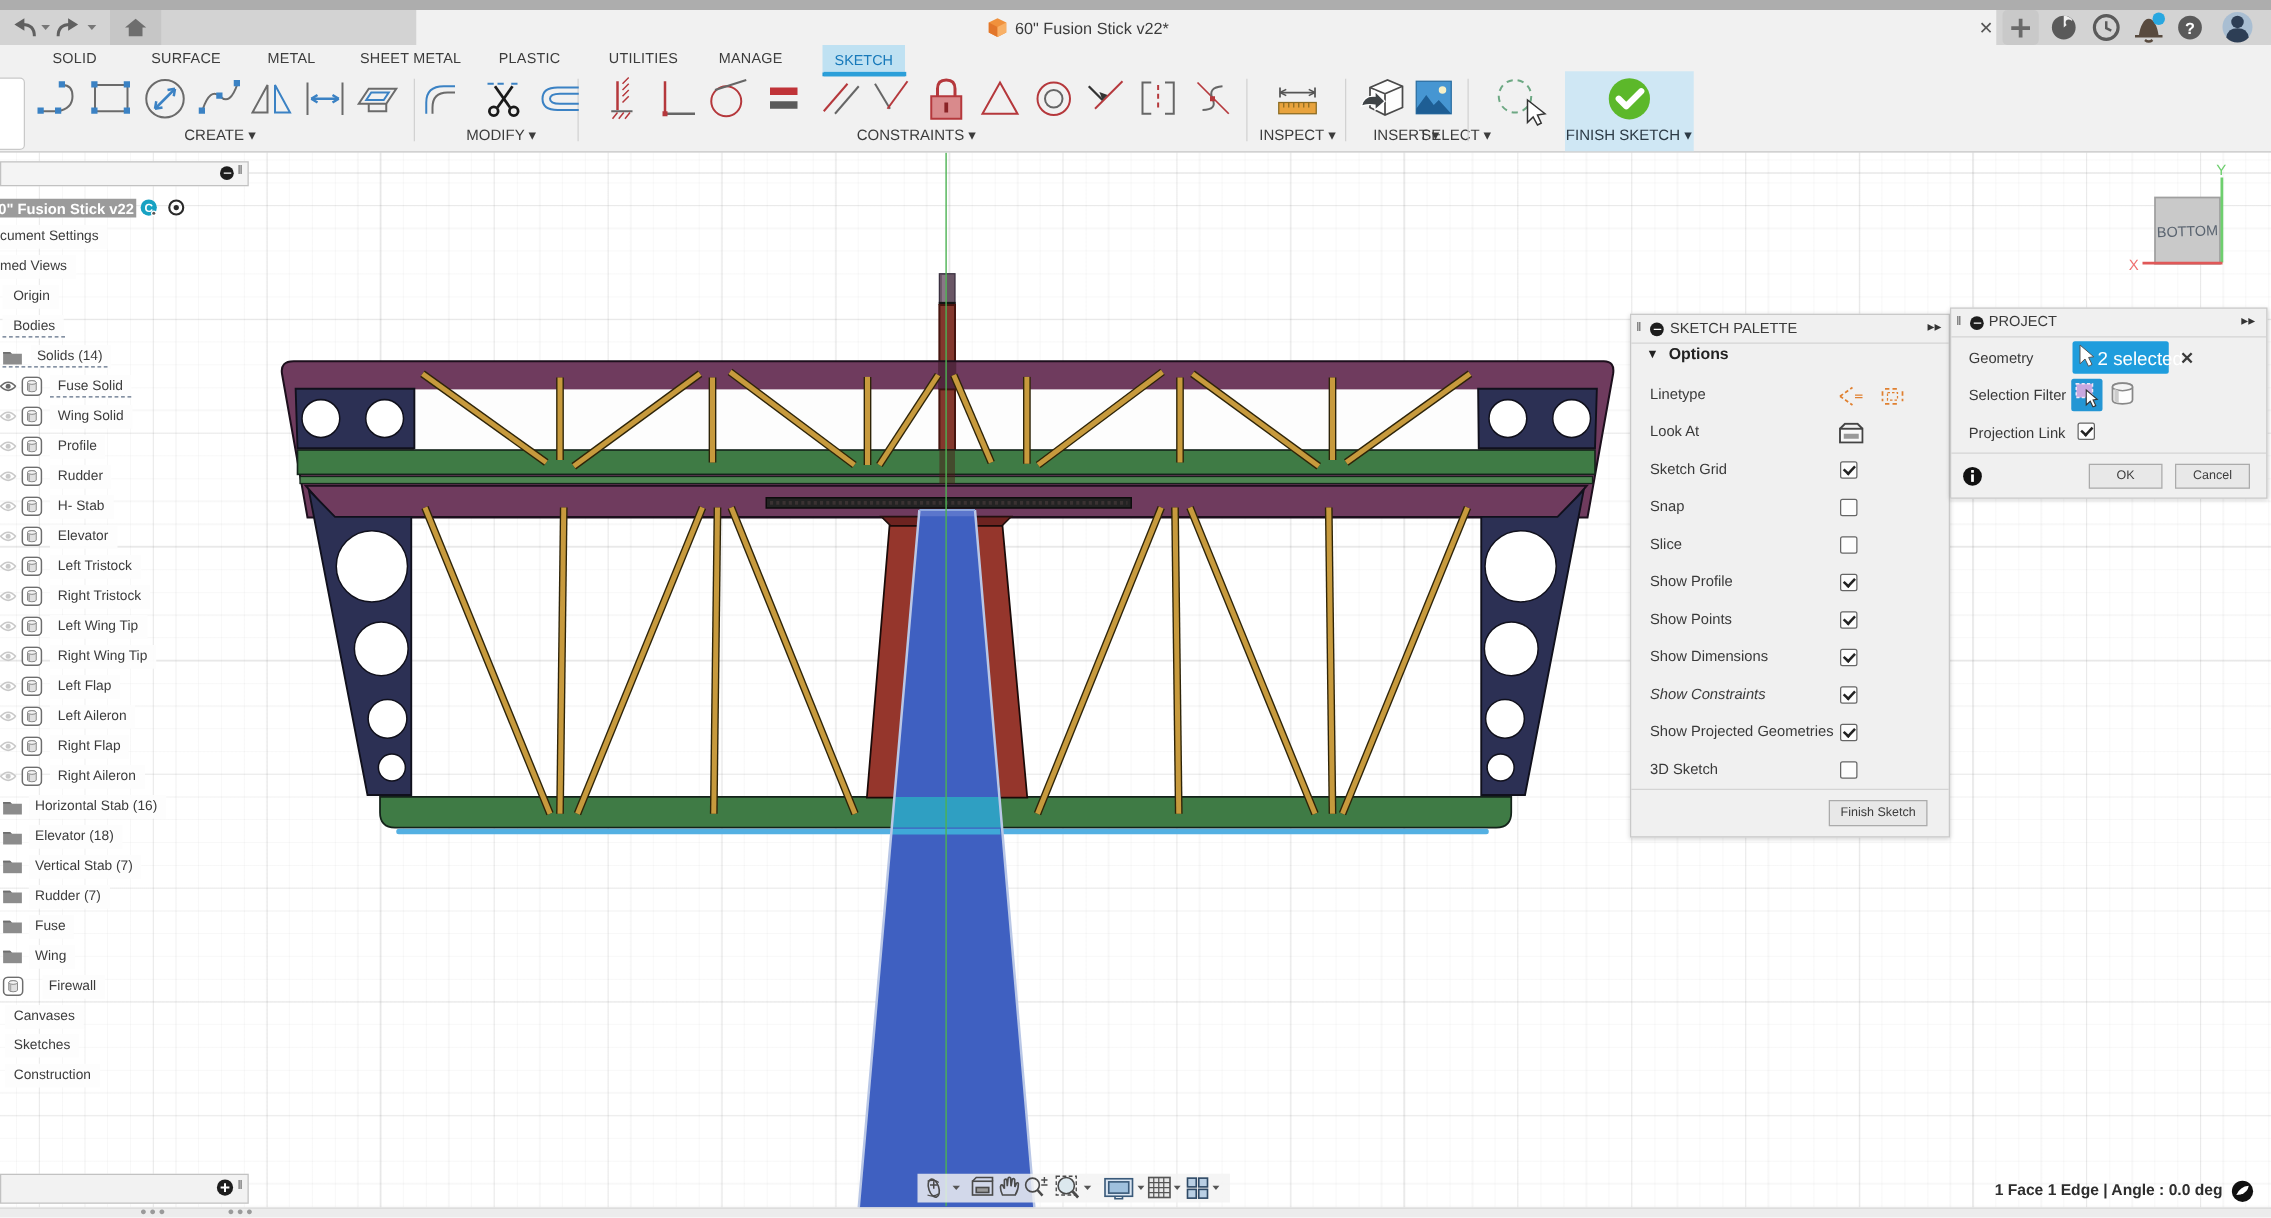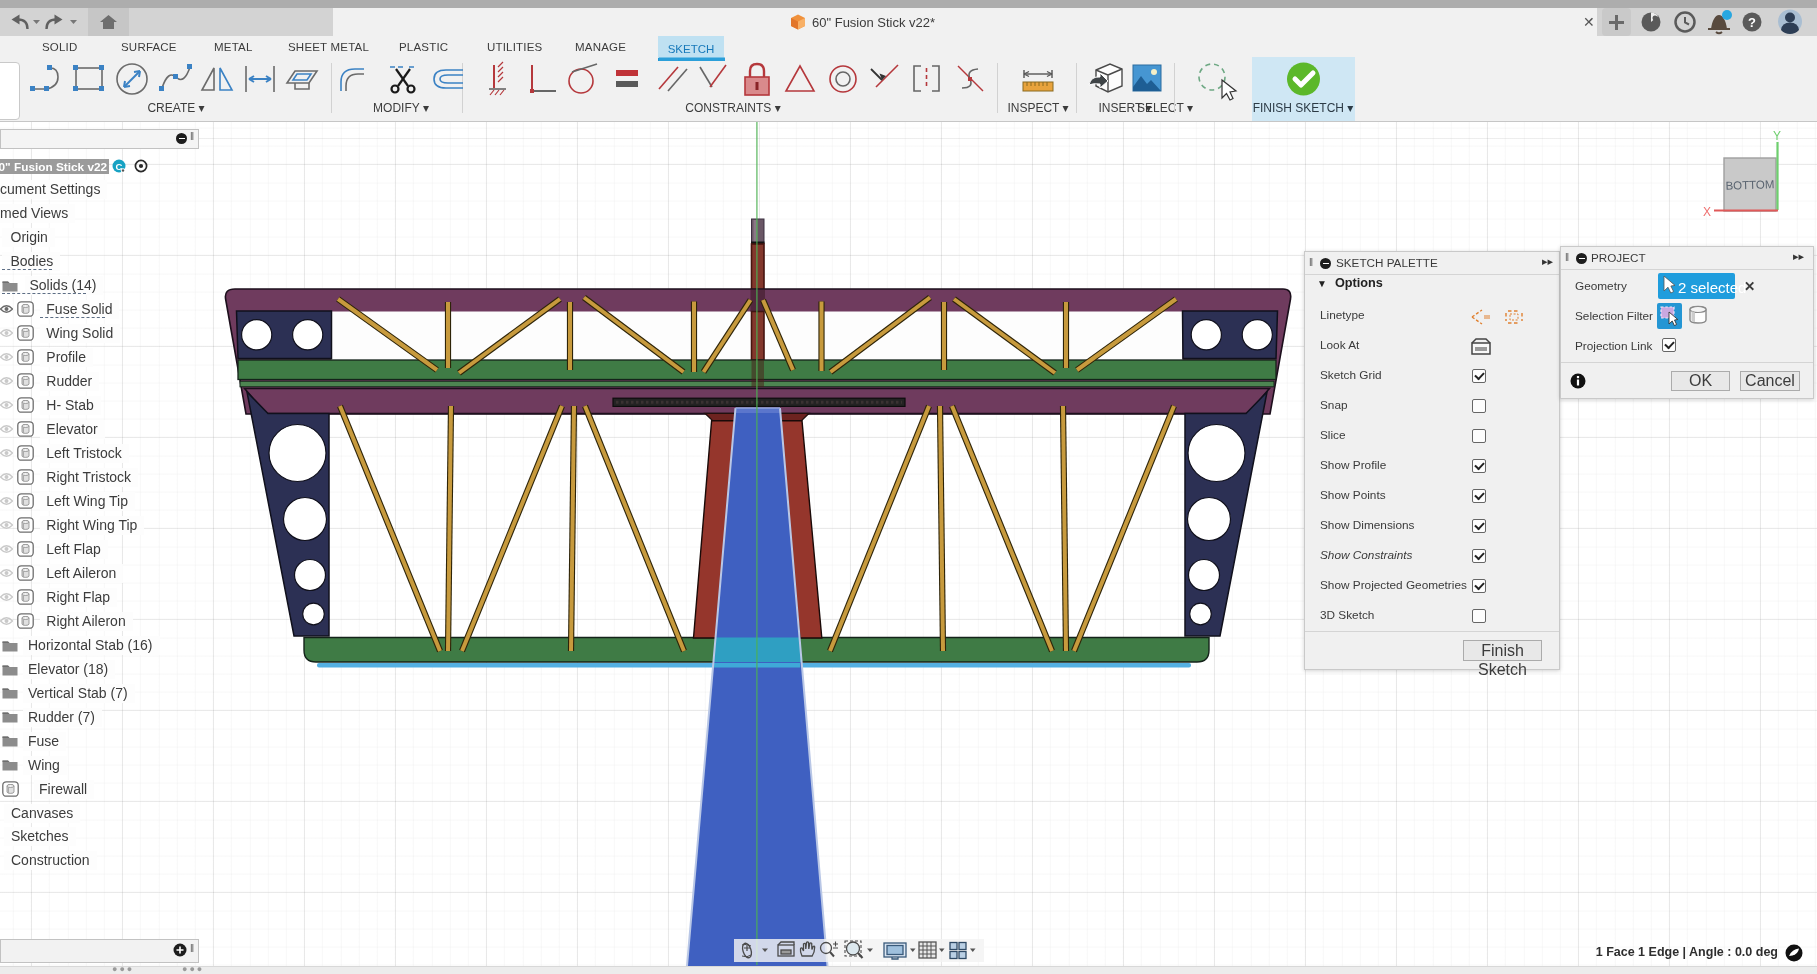--- a/index.html
+++ b/index.html
@@ -21,31 +21,31 @@
   #canvas{left:0;top:121px;width:1817px;height:845px;background:#fff;
     background-image:
       repeating-linear-gradient(to right, rgba(95,95,95,.11) 0 1px, transparent 1px 91px),
       repeating-linear-gradient(to bottom, rgba(95,95,95,.11) 0 1px, transparent 1px 91px),
       repeating-linear-gradient(to right, rgba(125,125,125,.055) 0 1px, transparent 1px 18.2px),
       repeating-linear-gradient(to bottom, rgba(125,125,125,.055) 0 1px, transparent 1px 18.2px);
     background-position:31px 43px,31px 43px,12.8px 6.6px,12.8px 6.6px;}
   #botstrip{left:0;top:966px;width:1817px;height:8px;background:#ececec;border-top:1px solid #d8d8d8;}
   
   .blbl{position:absolute;height:19px;line-height:19px;background:rgba(253,253,253,.92);
-     font-size:14px;color:#3c3c3c;padding:0 7px 0 12px;white-space:nowrap;}
+     font-size:11px;color:#3c3c3c;padding:0 7px 0 12px;white-space:nowrap;}
   
   .panel{position:absolute;background:#f0f0f0;border:1px solid #c9c9c9;box-shadow:0 1px 4px rgba(0,0,0,.18);}
   .phead{position:absolute;left:0;top:0;right:0;height:22px;}
   .grip{position:absolute;top:4px;font-size:10px;color:#555;}
   .mincirc{position:absolute;width:11px;height:11px;border-radius:50%;background:#1d1d1d;}
   .mincirc::after{content:"";position:absolute;left:2.5px;top:4.7px;width:6px;height:1.6px;background:#fff;}
   .chk{position:absolute;width:12px;height:12px;background:#fdfdfd;border:1.6px solid #666;border-radius:2px;}
   .chk.on::after{content:"";position:absolute;left:2px;top:1.5px;width:7px;height:4px;
      border-left:2px solid #222;border-bottom:2px solid #222;transform:rotate(-47deg);}
-  .btn{position:absolute;background:#e8e8e8;border:1px solid #ababab;font-size:16px;color:#3c3c3c;
+  .btn{position:absolute;background:#e8e8e8;border:1px solid #ababab;font-size:10px;color:#3c3c3c;
      text-align:center;}
 </style>
 </head>
 <body>
 <div id="app">
 
   <div id="canvas" class="abs"></div>
   <svg id="model" class="abs" style="left:0;top:0;" width="1817" height="974" viewBox="0 0 1817 974">
 
     <g>

